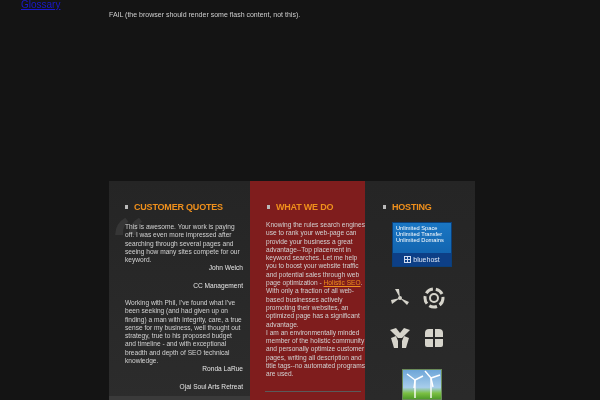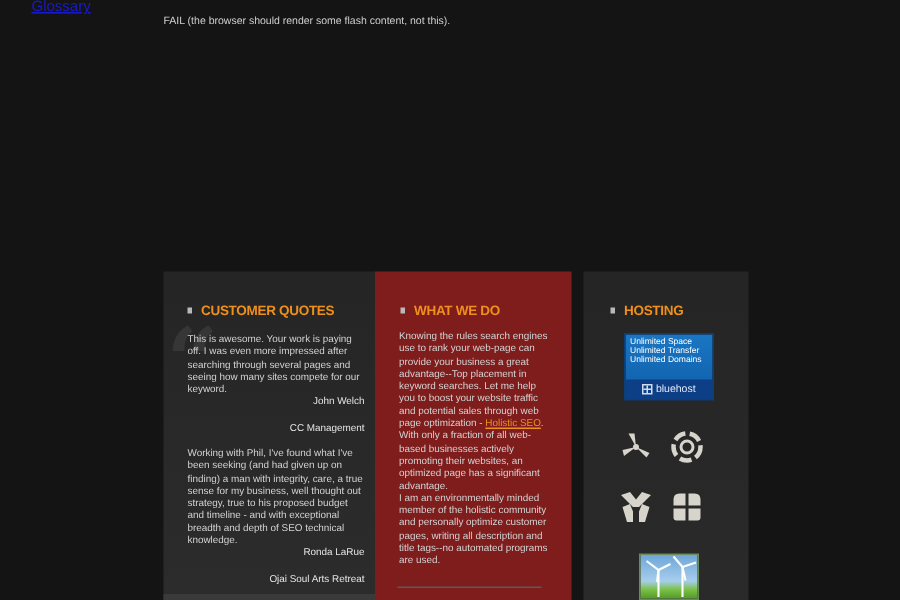--- a/index.html
+++ b/index.html
@@ -30,21 +30,21 @@
     .col1 {
       left: 0; width: 141px;
       background: linear-gradient(#252525, #2a2a2a 70%, #2c2c2c);
     }
     .col1-foot {
       position: absolute; left: 0; bottom: 0; width: 141px; height: 4px;
       background: #3a3a3a;
     }
     .col2 { left: 141px; width: 131px; background: #7f1d1d; }
     .col3 {
-      left: 280px; width: 110px;
+      left: 256px; width: 110px;
       background: linear-gradient(#252525, #2a2a2a);
     }
     .col-head {
       position: absolute; top: 21px;
       display: flex; align-items: center;
     }
     .bullet {
       width: 3px; height: 4px; background: #b9b9b9;
       margin-right: 6px; position: relative;
     }

